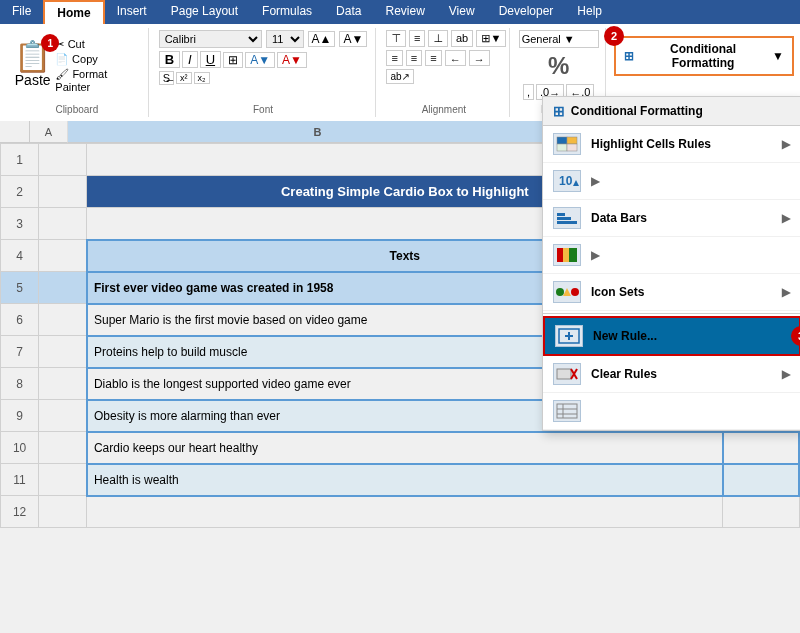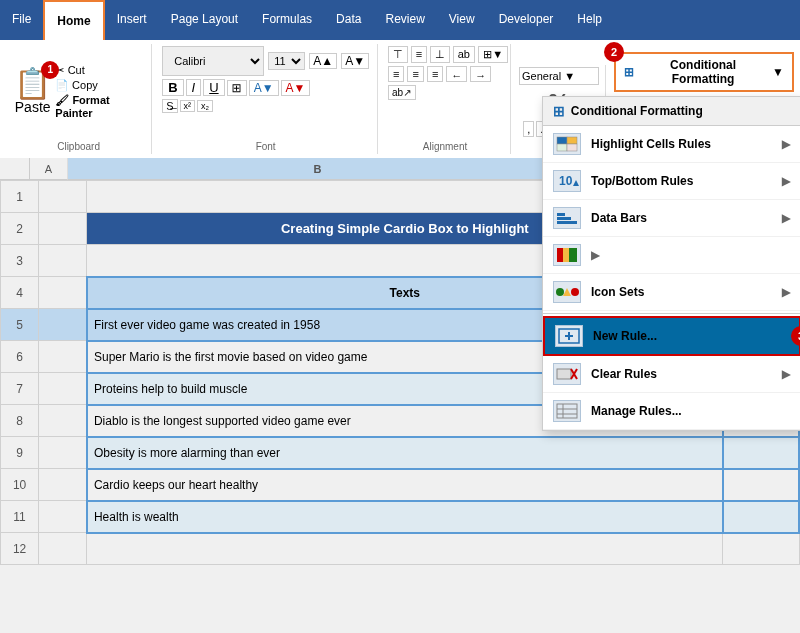--- a/index.html
+++ b/index.html
@@ -1,18 +1,18 @@
 <!DOCTYPE html>
 <html><head>
   <meta charset="utf-8">
   <style>
     * { box-sizing: border-box; margin: 0; padding: 0; }
     body { font-family: 'Segoe UI', Arial, sans-serif; font-size: 12px; background: #f0f0f0; width: 800px; height: 633px; overflow: hidden; }
     .ribbon-tabs { display: flex; background: #2b5797; }
-    .ribbon-tab { padding: 12px 12px; color: #fff; font-size: 12px; cursor: pointer; }
+    .ribbon-tab { padding: 4px 12px; color: #fff; font-size: 12px; cursor: pointer; }
     .ribbon-tab.active { background: #fff; color: #000; font-weight: bold; border: 2px solid #ed7d31; border-bottom: none; }
     .ribbon-content { display: flex; align-items: stretch; padding: 4px 6px; background: #fff; gap: 2px; min-height: 88px; }
     .ribbon-group { display: flex; flex-direction: column; align-items: center; border-right: 1px solid #ddd; padding: 2px 8px; min-width: 60px; }
     .ribbon-group-label { font-size: 10px; color: #666; margin-top: auto; padding-top: 4px; }
     .ribbon-group-content { display: flex; align-items: center; gap: 4px; flex: 1; }
 
     
     .cf-btn { 
       background: #fff; border: 2px solid #ed7d31; padding: 4px 8px; cursor: pointer; 
       display: flex; align-items: center; gap: 4px; font-size: 12px; font-weight: bold;
@@ -85,31 +85,31 @@
         <div style="display:flex; gap:4px; align-items:center; flex:1;">
           <div style="display:flex; flex-direction:column; align-items:center; cursor:pointer; position:relative;">
             <div style="font-size:30px; color:#1f6cb0; line-height:1;">📋</div>
             <div style="font-size:14px;">Paste</div>
 
             <div style="position:absolute; top:-8px; right:-8px; width:18px; height:18px; border-radius:50%; background:#c00; color:white; font-size:10px; font-weight:bold; display:flex; align-items:center; justify-content:center;">1</div>
           </div>
           <div style="display:flex; flex-direction:column; gap:2px; font-size:11px;">
             <div style="cursor:pointer; display:flex; align-items:center; gap:2px;">✂ Cut</div>
             <div style="cursor:pointer; display:flex; align-items:center; gap:2px;">📄 Copy</div>
-            <div style="cursor:pointer; display:flex; align-items:center; gap:2px;font-weight:bold;">🖌 Format Painter</div>
+            <div style="cursor:pointer; display:flex; align-items:center; gap:2px;">🖌 Format Painter</div>
           </div>
         </div>
       </div>
       <div class="ribbon-group-label">Clipboard</div>
     </div>
 
     <div class="ribbon-group" style="min-width:190px;">
       <div style="width:100%;">
         <div style="display:flex; gap:4px; align-items:center; margin-bottom:3px;">
-          <select style="font-size:11px; border:1px solid #ccc; padding:7px; width:110px;">
+          <select style="font-size:11px; border:1px solid #ccc; padding:1px; width:110px;">
             <option>Calibri</option>
           </select>
           <select style="font-size:11px; border:1px solid #ccc; padding:1px; width:40px;">
             <option>11</option>
           </select>
           <span style="cursor:pointer; font-size:12px; border:1px solid #ccc; padding:0 3px;">A▲</span>
           <span style="cursor:pointer; font-size:12px; border:1px solid #ccc; padding:0 3px;">A▼</span>
         </div>
         <div style="display:flex; gap:2px; align-items:center; margin-bottom:3px;">
           <span style="font-weight:bold; cursor:pointer; border:1px solid #ccc; padding:0 5px; font-size:13px;">B</span>
@@ -144,21 +144,21 @@
           <span style="cursor:pointer; border:1px solid #ccc; padding:1px 4px; font-size:11px;">←</span>
           <span style="cursor:pointer; border:1px solid #ccc; padding:1px 4px; font-size:11px;">→</span>
         </div>
         <div style="display:flex; gap:3px;">
           <span style="cursor:pointer; border:1px solid #ccc; padding:1px 3px; font-size:10px;">ab↗</span>
         </div>
       </div>
       <div class="ribbon-group-label">Alignment</div>
     </div>
 
-    <div class="ribbon-group" style="min-width:90px;margin-top:21px;">
+    <div class="ribbon-group" style="min-width:90px;">
       <div style="display:flex; flex-direction:column; align-items:center; gap:4px;">
         <div style="font-size:11px; border:1px solid #ccc; padding:2px; width:80px; cursor:pointer;">General ▼</div>
         <div style="font-size:24px; font-weight:bold; color:#555; cursor:pointer;">%</div>
         <div style="display:flex; gap:2px;">
           <span style="cursor:pointer; border:1px solid #ccc; padding:1px 3px; font-size:11px;">,</span>
           <span style="cursor:pointer; border:1px solid #ccc; padding:1px 3px; font-size:11px;">.0→</span>
           <span style="cursor:pointer; border:1px solid #ccc; padding:1px 3px; font-size:11px;">←.0</span>
         </div>
       </div>
       <div class="ribbon-group-label">Number</div>
@@ -217,21 +217,21 @@
         <td class="col-a" style="background:#f0f0f0;"></td>
         <td class="col-b" style="background:#bdd7ee; font-weight:bold; text-align:center; border:2px solid #5b9bd5;">
           <span>Texts</span>
         </td>
         <td class="col-c" style="background:#bdd7ee; border:2px solid #5b9bd5;"></td>
       </tr>
 
       <tr>
         <td class="row-num" style="background:#bdd7ee;">5</td>
         <td class="col-a" style="background:#bdd7ee;"></td>
-        <td class="col-b" style="background:#bdd7ee; border:2px solid #5b9bd5;">
+        <td class="col-b" style="background:#bdd7ee; border:2px solid #5b9bd5;font-weight:bold;">
           <span>First ever video game was created in 1958</span>
         </td>
         <td class="col-c" style="background:#bdd7ee; border:2px solid #5b9bd5;"></td>
       </tr>
 
       <tr>
         <td class="row-num">6</td>
         <td class="col-a"></td>
         <td class="col-b" style="border:2px solid #5b9bd5;">
           <span>Super Mario is the first movie based on video game</span>
@@ -314,21 +314,20 @@
       <span class="item-arrow">▶</span>
     </div>
 
     <div class="dropdown-item">
       <div class="menu-icon">
         <svg width="24" height="18" viewBox="0 0 24 18">
           <text x="4" y="13" font-size="12" fill="#1f6cb0" font-weight="bold">10</text>
           <path d="M18 14 L21 8 L24 14 Z" fill="#1f6cb0"></path>
         </svg>
       </div>
-      <span class="item-label">Top/Bottom Rules</span>
       <span class="item-arrow">▶</span>
     </div>
 
     <div class="dropdown-item">
       <div class="menu-icon">
         <svg width="24" height="18" viewBox="0 0 24 18">
           <rect x="2" y="12" width="20" height="3" fill="#1f6cb0"></rect>
           <rect x="2" y="8" width="14" height="3" fill="#1f6cb0"></rect>
           <rect x="2" y="4" width="8" height="3" fill="#1f6cb0"></rect>
         </svg>
@@ -389,17 +388,16 @@
 
     <div class="dropdown-item">
       <div class="menu-icon">
         <svg width="24" height="18" viewBox="0 0 24 18">
           <rect x="2" y="2" width="20" height="14" fill="none" stroke="#888" stroke-width="1"></rect>
           <line x1="2" y1="7" x2="22" y2="7" stroke="#888" stroke-width="1"></line>
           <line x1="2" y1="12" x2="22" y2="12" stroke="#888" stroke-width="1"></line>
           <line x1="8" y1="2" x2="8" y2="16" stroke="#888" stroke-width="1"></line>
         </svg>
       </div>
-      <span class="item-label">Manage Rules...</span>
     </div>
   </div>
 
 </div>
 
 </body></html>

